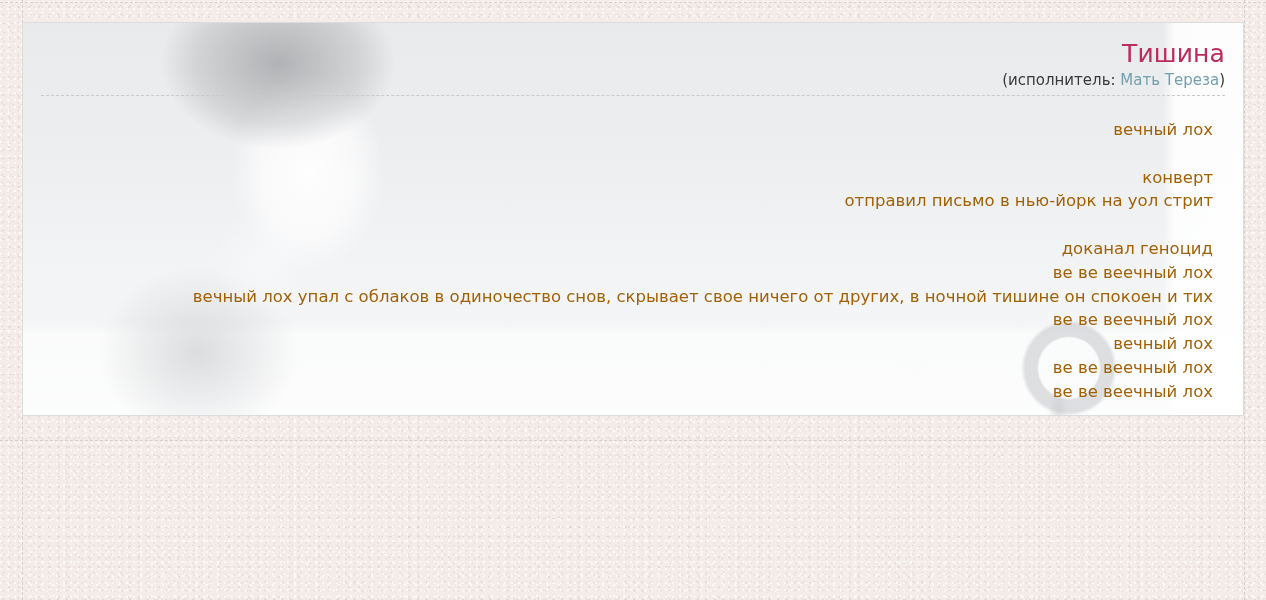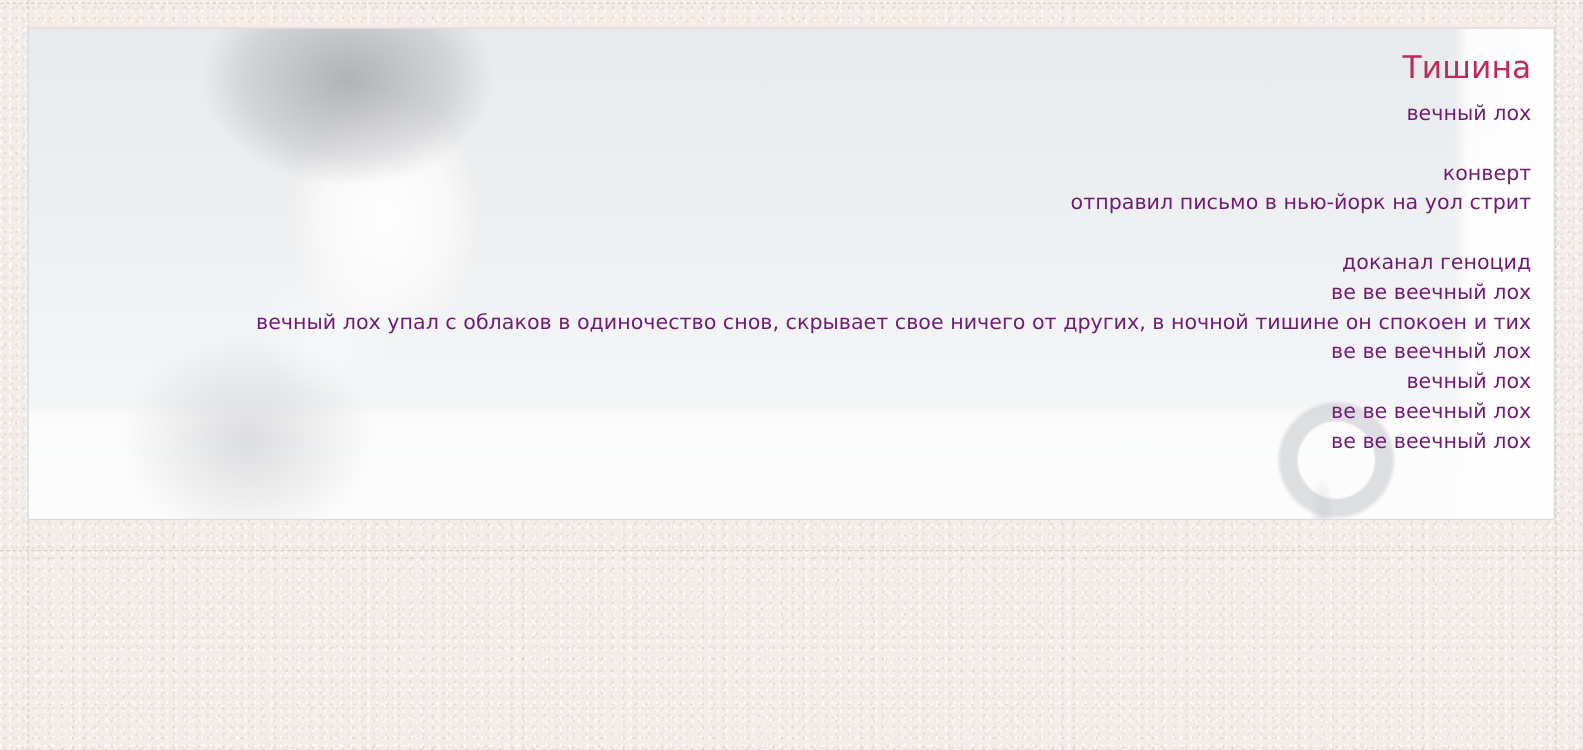--- a/index.html
+++ b/index.html
@@ -130,25 +130,25 @@
     border-bottom: 1px dashed #c9cacb;
   }
 
   #artist-link {
     color: #72a0ae;
     text-decoration: none;
     cursor: pointer;
   }
 
   #lyrics-body {
-    margin: 0;
+    margin: 12px;
     padding: 10px 0 0 0;
     font-size: 16.5px;
     line-height: 23.8px;
-    color: #701a75;
+    color: #a16207;
     white-space: pre;
     font-family: "DejaVu Sans", sans-serif;
   }
 </style>
 </head>
 <body>
 
 <div id="page-texture"></div>
 
 <div class="guide" id="guide-top"></div>
@@ -157,20 +157,21 @@
 <div class="guide" id="guide-right"></div>
 
 <div id="lyrics-panel">
 
   <div id="panel-photo"></div>
 
   <div id="panel-content">
 
     <h1 id="song-title">Тишина</h1>
 
+    <div id="artist-line"><span>(исполнитель: </span><a id="artist-link" href="#">Мать Тереза</a><span>)</span></div>
 
     <div id="lyrics-body">вечный лох
 
 конверт
 отправил письмо в нью-йорк на уол стрит
 
 доканал геноцид
 ве ве веечный лох
 вечный лох упал с облаков в одиночество снов, скрывает свое ничего от других, в ночной тишине он спокоен и тих
 ве ве веечный лох

